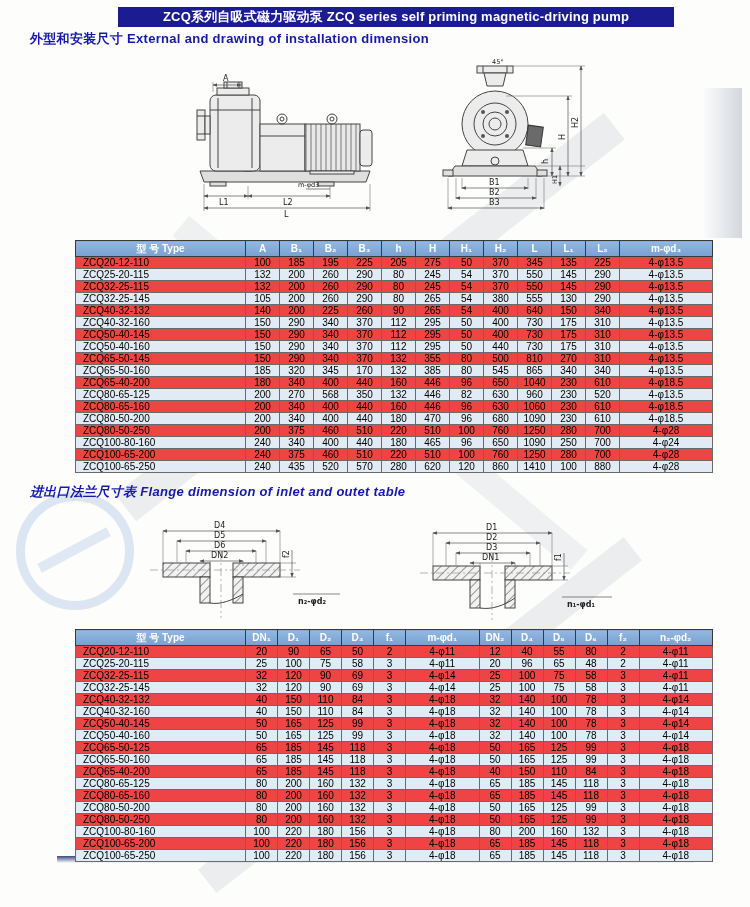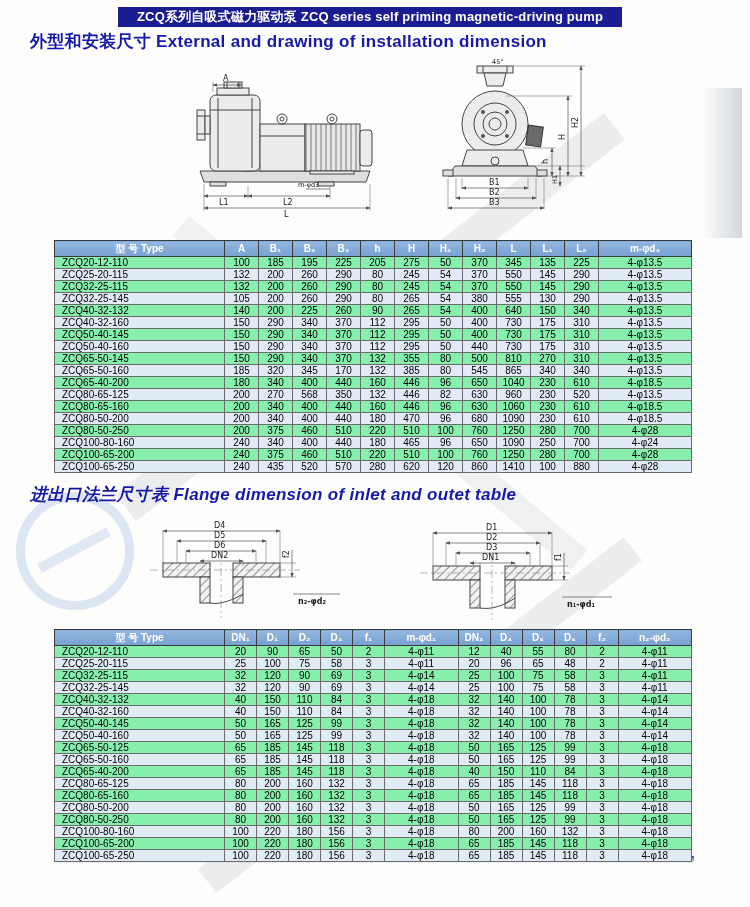--- a/index.html
+++ b/index.html
@@ -18,47 +18,47 @@
   .wm-logo::after{
     content:"";position:absolute;left:10px;top:44px;width:78px;height:10px;
     background:rgba(135,170,215,.25);transform:rotate(-28deg);
   }
   .scan-shade{
     position:absolute;right:8px;top:88px;width:40px;height:150px;z-index:0;
     background:linear-gradient(90deg,rgba(150,160,178,0),rgba(148,158,176,.40));
   }
   
   .top-bar{
-    position:absolute;left:118px;top:7px;width:504px;height:20px;z-index:2;
+    position:absolute;left:118px;top:7px;width:556px;height:20px;z-index:2;
     background:#1c1c92;color:#fff;font-size:13px;font-weight:bold;
     text-align:center;line-height:20px;letter-spacing:.2px;
   }
   .sec-title{
     position:absolute;left:30px;z-index:2;
-    font-size:17px;font-weight:bold;color:#1518a8;letter-spacing:.3px;
+    font-size:13px;font-weight:bold;color:#1518a8;letter-spacing:.3px;
   }
   #sec1{top:30px;}
   #sec2{top:483px;font-style:italic;}
   
   .draw{position:absolute;left:0;z-index:1;}
   #draw1{top:58px;}
   #draw2{top:506px;}
   svg text{font-family:"DejaVu Sans","Liberation Sans",sans-serif;fill:#222;}
   .ln{stroke:#444;stroke-width:1;fill:none;}
   .fillpart{fill:#ececec;stroke:#444;stroke-width:1;}
   .fillbase{fill:#dfdfdf;stroke:#444;stroke-width:1;}
   .dim{stroke:#555;stroke-width:.7;fill:none;}
   .ext{stroke:#777;stroke-width:.6;fill:none;}
   .cl{stroke:#888;stroke-width:.6;stroke-dasharray:8 3 2 3;fill:none;}
   .dimtxt{font-size:8px;}
   .dimtxt-s{font-size:6.5px;}
   
   table.dims{
-    position:absolute;left:54px;width:637px;z-index:2;
-    border-collapse:collapse;table-layout:fixed;background:#86efac;
+    position:absolute;left:75px;width:637px;z-index:2;
+    border-collapse:collapse;table-layout:fixed;background:#ef4444;
     font-size:10px;border:1.5px solid #333;
   }
   #table1{top:240px;}
   #table2{top:629px;}
   table.dims th{
     background:linear-gradient(#93b7e0,#78a1d1);color:#fff;font-weight:bold;
     font-size:10px;height:15px;border:1px solid #3a3a3a;padding:0;white-space:nowrap;overflow:hidden;
   }
   table.dims td{
     border:1px solid #6a6a6a;text-align:center;height:11px;line-height:11px;

